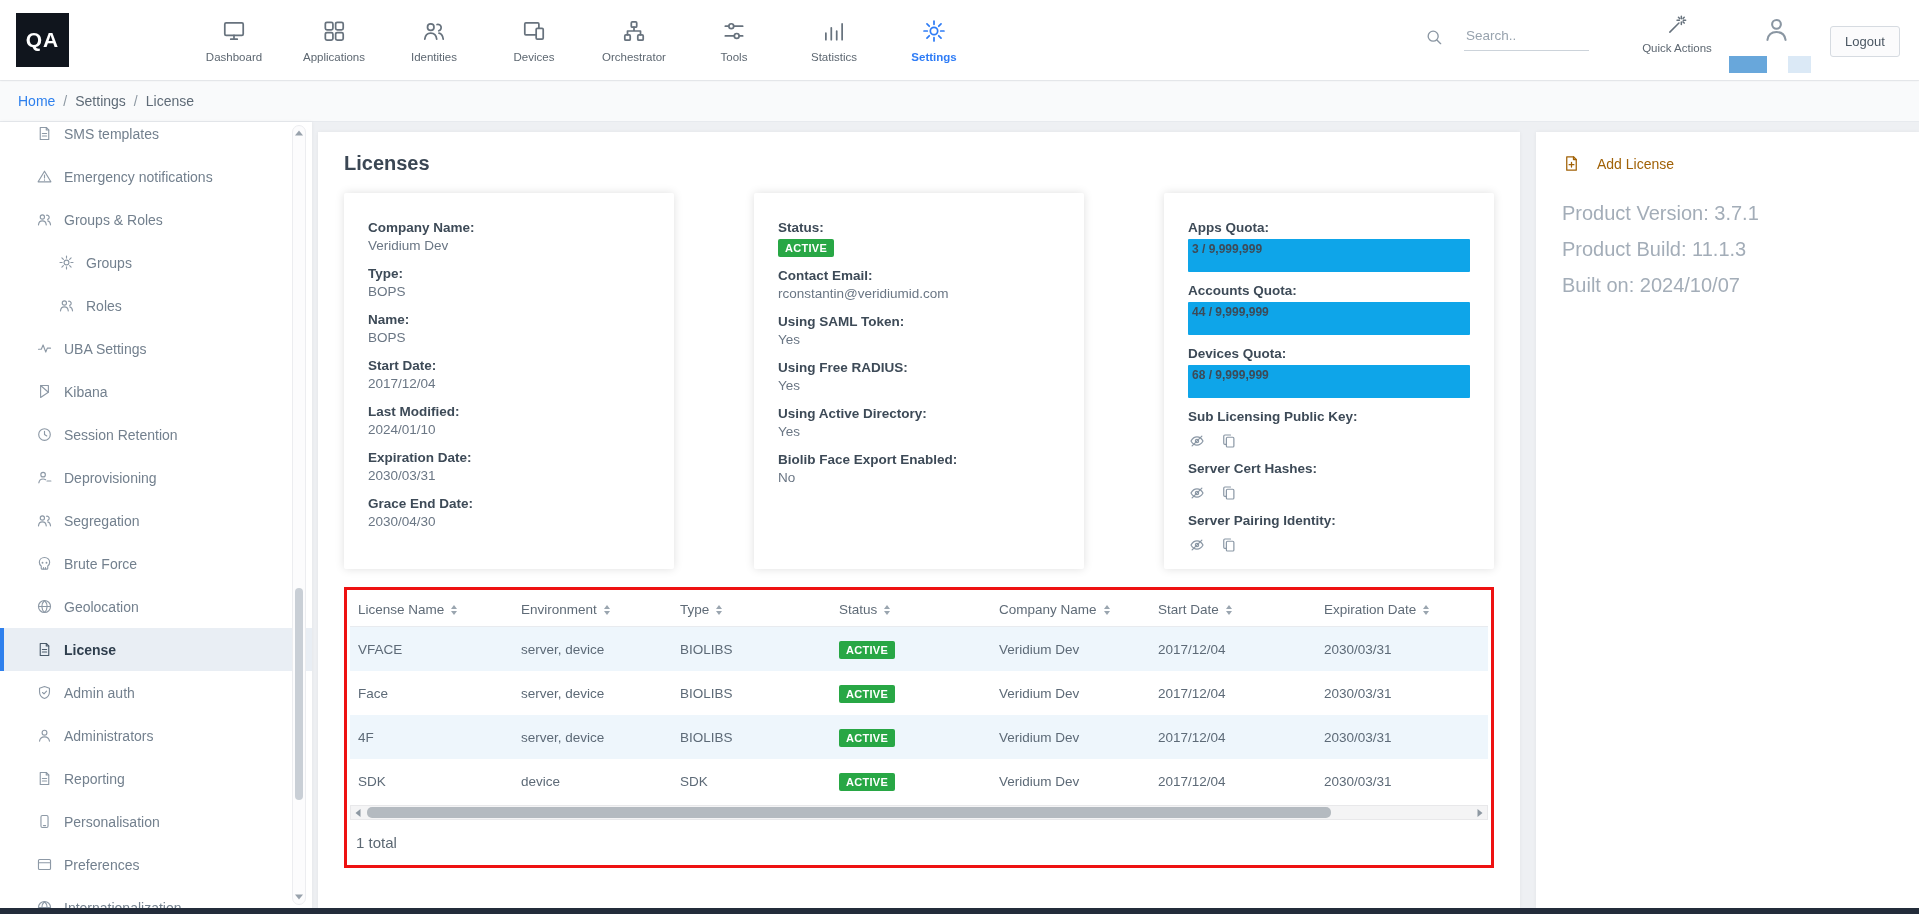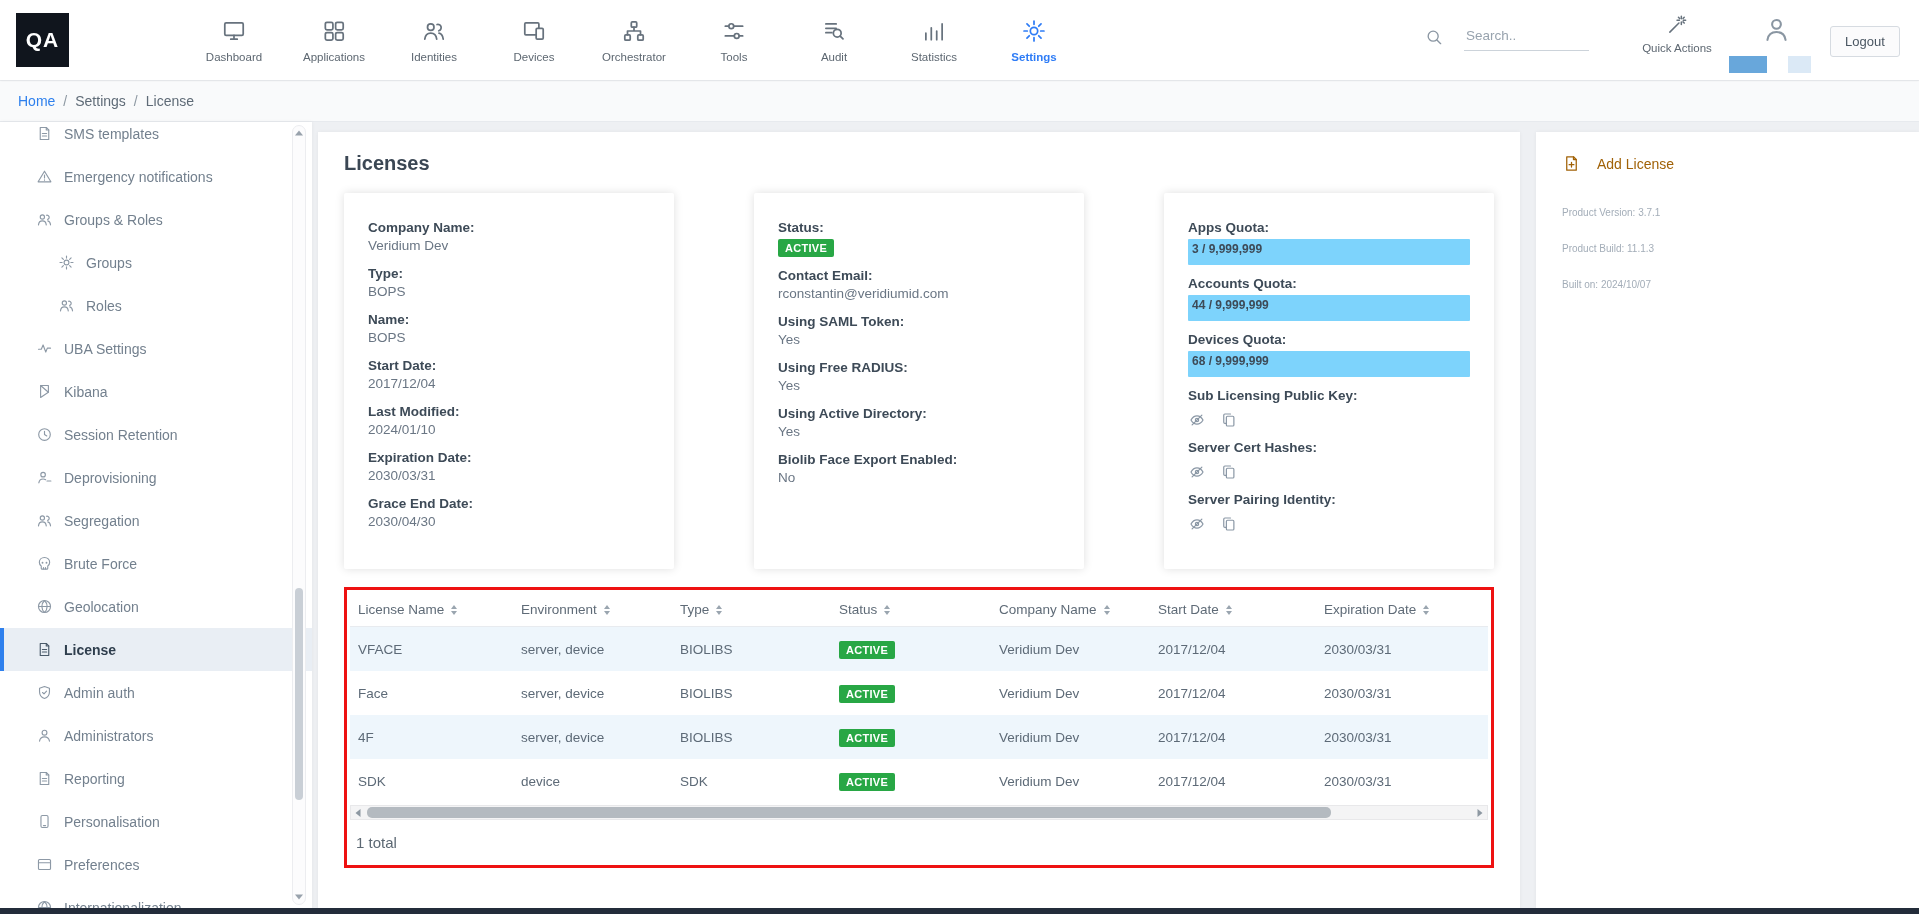--- a/index.html
+++ b/index.html
@@ -76,21 +76,21 @@
 
   .cards { display:flex; justify-content:space-between; margin-top:18px; }
   .card { width:330px; height:376px; background:#fff; box-shadow:0 0 10px rgba(0,0,0,.13); border-radius:2px; padding:26px 24px; }
   .field { margin-bottom:10px; }
   .f-label { font-weight:700; font-size:13.5px; color:#3d4a57; line-height:18px; }
   .f-value { font-size:13.5px; color:#6a7684; line-height:18px; }
   .badge { display:inline-block; background:#28a745; color:#fff; font-size:11px; font-weight:700;
            padding:3px 7px; border-radius:2px; letter-spacing:.3px; margin-top:2px; }
 
   .quota { margin-bottom:10px; }
-  .quota-bar { margin-top:2px; height:26px; background:#7dd3fc; border-radius:1px; }
+  .quota-bar { margin-top:2px; height:33px; background:#0ea5e9; border-radius:1px; }
   .quota-bar span { font-size:12px; font-weight:700; color:#3d4a57; line-height:17px; padding-left:4px; }
   .secret { margin-bottom:10px; }
   .secret-icons { display:flex; gap:14px; margin-top:6px; }
   .secret-icons .ic { width:18px; height:18px; color:#8a97a5; cursor:pointer; }
 
   
   .table-annotation { margin-top:18px; border:3px solid #ee1111; padding:3px 3px 0 3px; }
   table.lic-table { width:100%; border-collapse:collapse; table-layout:fixed; }
   .lic-table th { font-weight:400; font-size:13.5px; color:#5f6b77; text-align:left; padding:9px 8px;
                   border-bottom:1px solid #e8ebef; cursor:pointer; white-space:nowrap; }
@@ -109,21 +109,21 @@
       border-top:4px solid transparent; border-bottom:4px solid transparent; border-left:5px solid #8d98a2; }
   .hs-track { flex:1; height:100%; position:relative; }
   .hs-thumb { position:absolute; left:2px; top:1px; height:11px; width:87%; background:#b4bac0; border-radius:5px; cursor:pointer; }
 
   .table-total { font-size:15px; color:#5c6873; margin:14px 0 14px 6px; }
 
   
   .right-panel { flex:1; background:#fff; margin-top:10px; box-shadow:0 0 4px rgba(0,0,0,.05); padding:22px 26px; }
   .add-license { display:flex; align-items:center; gap:16px; color:#a16207; font-size:14px; cursor:pointer; }
   .add-license .ic { width:19px; height:19px; }
-  .prod-info { font-size:10px; color:#a3adb8; line-height:20px; margin-top:16px; }
+  .prod-info { font-size:20px; color:#a3adb8; line-height:20px; margin-top:16px; }
   .prod-info.first { margin-top:30px; }
 
   .bottom-bar { position:absolute; left:0; right:0; bottom:0; height:6px; background:#232c3a; }
 </style>
 </head>
 <body>
 
 <svg width="0" height="0" style="position:absolute">
 <defs>
 <symbol id="sym-monitor" viewBox="0 0 24 24">
@@ -283,26 +283,20 @@
         <svg class="ic">
             <use href="#sym-flow"></use>
           </svg>
         <span class="nav-lbl">Orchestrator</span>
       </div>
       <div class="nav-item">
         <svg class="ic">
             <use href="#sym-tools"></use>
           </svg>
         <span class="nav-lbl">Tools</span>
-      </div>
-      <div class="nav-item">
-        <svg class="ic">
-            <use href="#sym-audit"></use>
-          </svg>
-        <span class="nav-lbl">Audit</span>
       </div>
       <div class="nav-item">
         <svg class="ic">
             <use href="#sym-bars"></use>
           </svg>
         <span class="nav-lbl">Statistics</span>
       </div>
       <div class="nav-item active">
         <svg class="ic">
             <use href="#sym-gear"></use>

